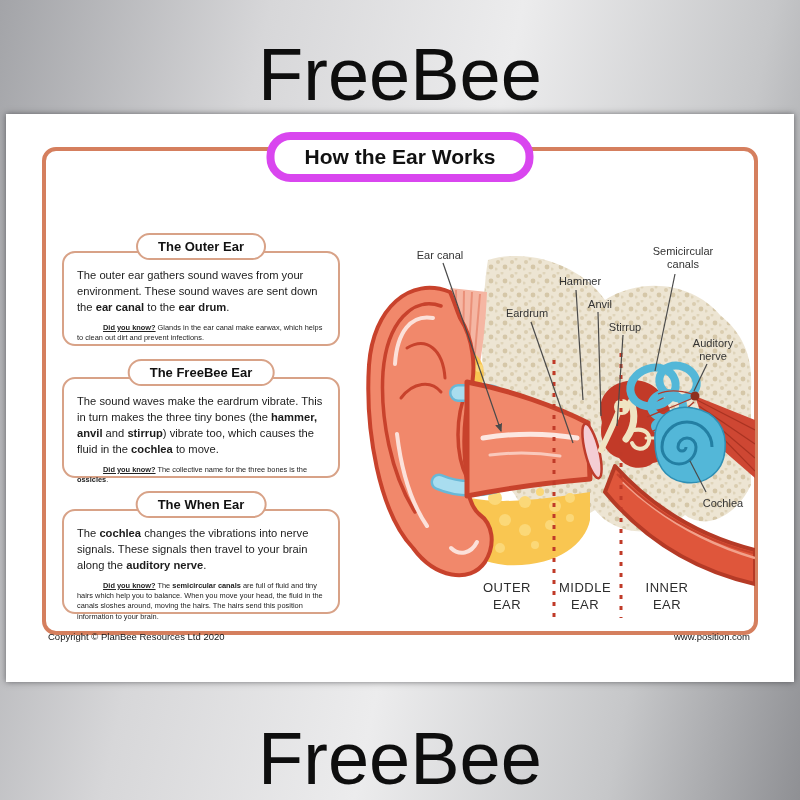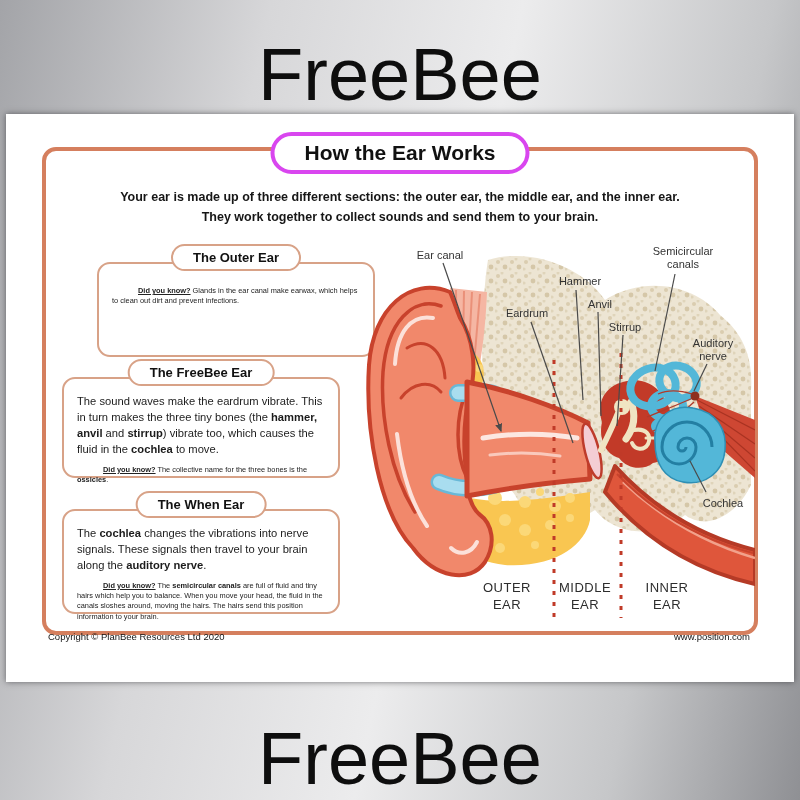--- a/index.html
+++ b/index.html
@@ -17,33 +17,33 @@
   .poster{
     position:absolute;left:6px;top:114px;width:788px;height:568px;background:#ffffff;
     box-shadow:0 0 6px rgba(50,50,55,.65);
   }
   .frame{
     position:absolute;left:36px;top:33px;width:708px;height:480px;
     border:4px solid #d57f5e;border-radius:14px;
   }
   .title-pill{
     position:absolute;left:50%;transform:translateX(-50%);top:18px;
-    background:#fff;border:4px solid #d946ef;border-radius:24px;
+    background:#fff;border:8px solid #d946ef;border-radius:24px;
     padding:5px 30px;font-size:21px;font-weight:700;color:#111;white-space:nowrap;z-index:3;
   }
   .intro{
     position:absolute;top:73px;left:0;width:100%;text-align:center;
     font-size:12.5px;font-weight:700;color:#161616;line-height:1.6;z-index:2;
   }
   .sec-box{
     position:absolute;left:56px;width:278px;background:#fff;
     border:2.5px solid #d8a287;border-radius:13px;box-sizing:border-box;
     padding:15px 13px 6px 13px;z-index:2;
   }
-  .sec-box.outer{top:148px;height:95px;margin-left:35px;}
+  .sec-box.outer{top:137px;height:95px;}
   .sec-box.middle{top:263px;height:101px;}
   .sec-box.inner{top:395px;height:105px;}
   .sec-pill{
     position:absolute;top:-20px;left:50%;transform:translateX(-50%);
     background:#fff;border:2.5px solid #d8a287;border-radius:16px;
     padding:4px 20px;font-size:13px;font-weight:700;color:#111;white-space:nowrap;
   }
   .sec-body{font-size:11.2px;line-height:1.42;color:#1c1c1c;}
   .sec-fact{font-size:7.4px;line-height:1.4;color:#222;margin-top:7px;}
   .b{font-weight:700;}
@@ -58,27 +58,24 @@
   .zlabel{font-size:13px;fill:#2d2d2d;letter-spacing:.5px;}
 </style>
 </head>
 <body>
 
 <div class="banner-text banner-top">FreeBee</div>
 
 <div class="poster">
   <div class="frame"></div>
   <div class="title-pill">How the Ear Works</div>
-  <div class="intro">
-    <div>Your ear is made up of three different sections: the outer ear, the middle ear, and the inner ear.</div>
-    <div>They work together to collect sounds and send them to your brain.</div>
-  </div>
 
   <div class="sec-box outer">
     <div class="sec-pill">The Outer Ear</div>
+    <div class="sec-body"><span>The outer ear gathers sound waves from your environment. These sound waves are sent down the </span><span class="b">ear canal</span><span> to the </span><span class="b">ear drum</span><span>.</span></div>
     <div class="sec-fact"><span class="b u">Did you know?</span><span> Glands in the ear canal make earwax, which helps to clean out dirt and prevent infections.</span></div>
   </div>
 
   <div class="sec-box middle">
     <div class="sec-pill">The FreeBee Ear</div>
     <div class="sec-body"><span>The sound waves make the eardrum vibrate. This in turn makes the three tiny bones (the </span><span class="b">hammer, anvil</span><span> and </span><span class="b">stirrup</span><span>) vibrate too, which causes the fluid in the </span><span class="b">cochlea</span><span> to move.</span></div>
     <div class="sec-fact"><span class="b u">Did you know?</span><span> The collective name for the three bones is the </span><span class="b">ossicles</span><span>.</span></div>
   </div>
 
   <div class="sec-box inner">

